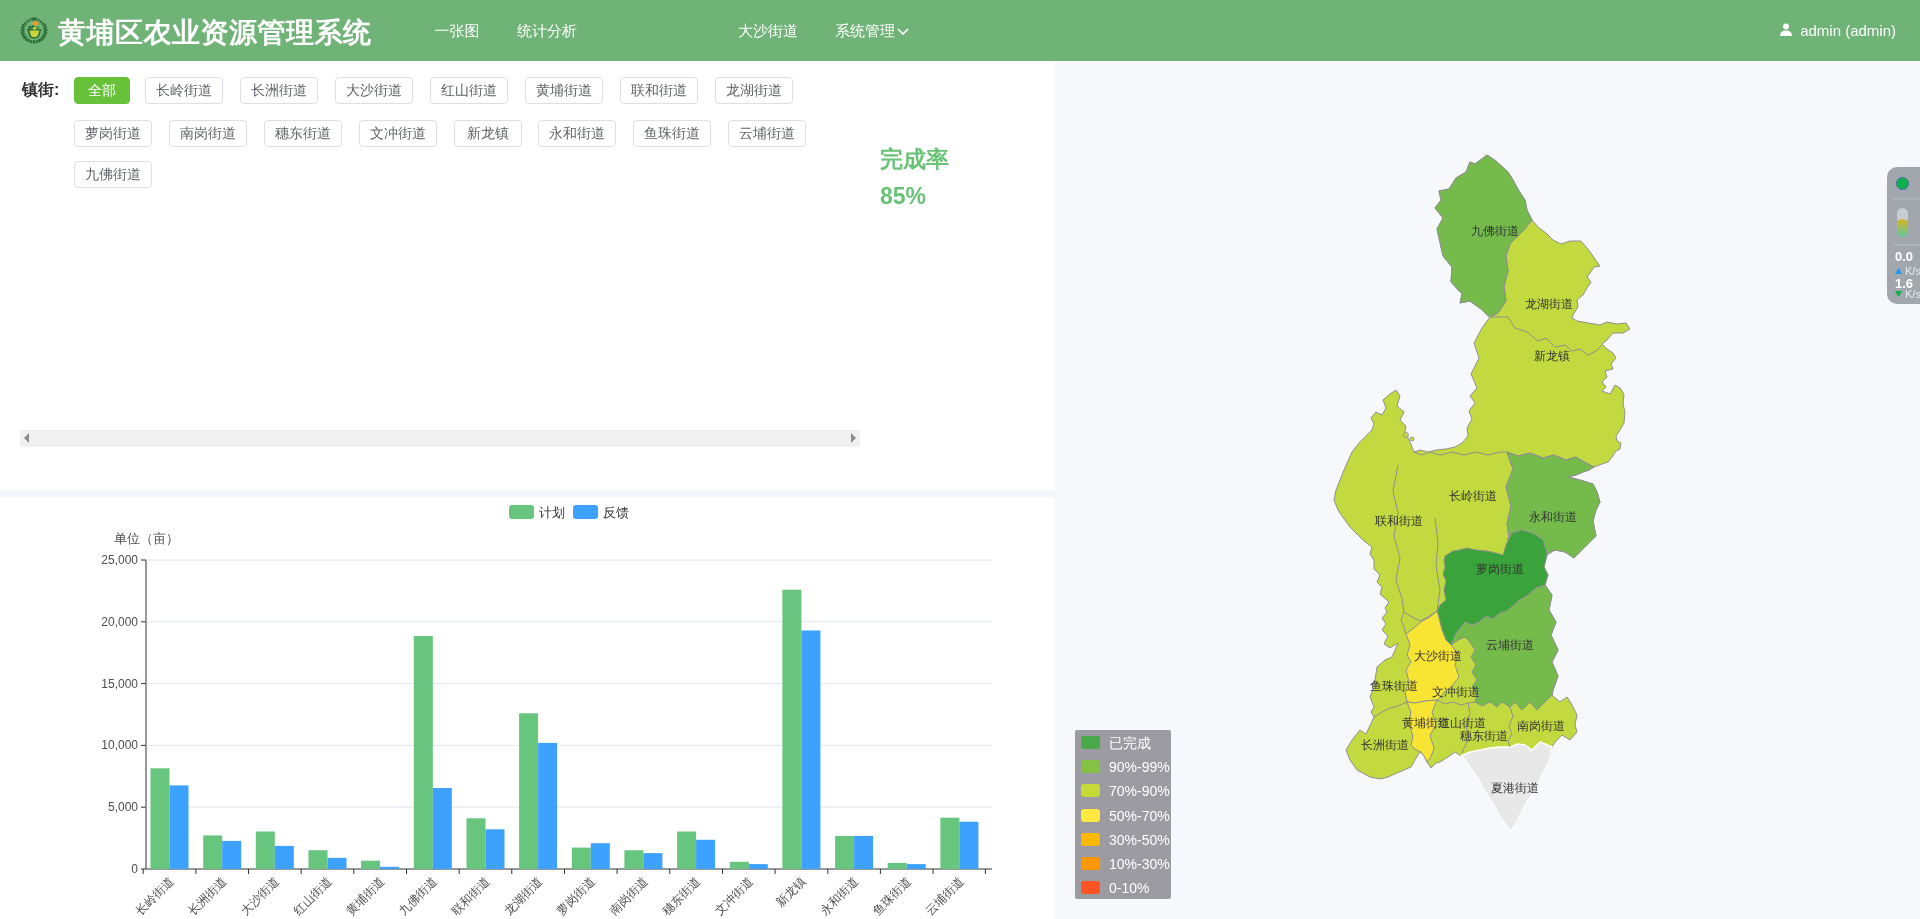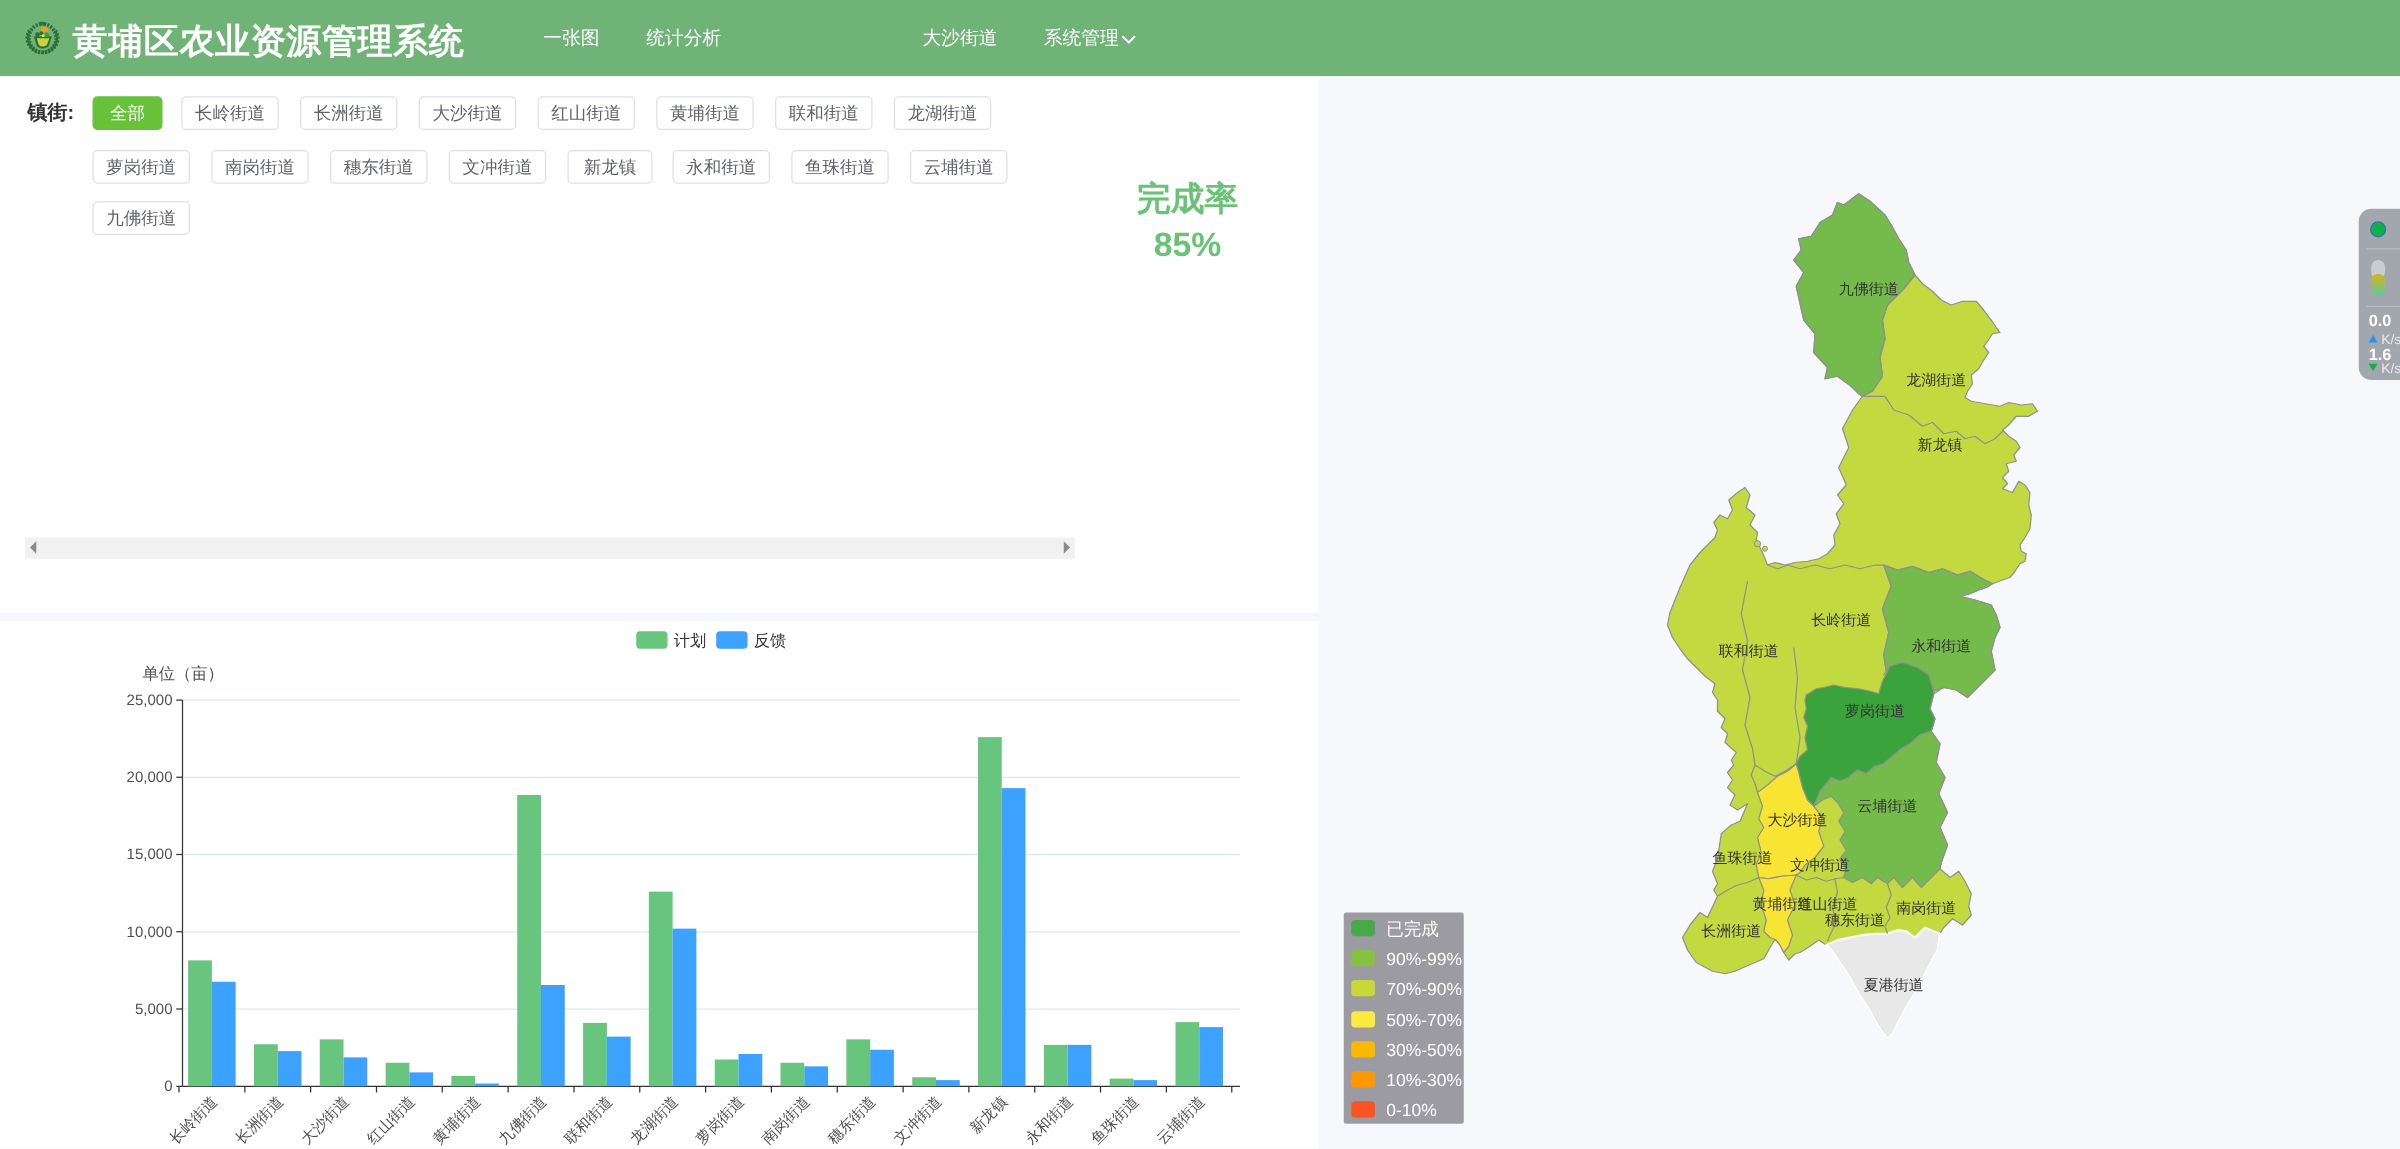--- a/index.html
+++ b/index.html
@@ -11,21 +11,21 @@
   .nav { position:absolute; top:0; height:61px; line-height:61px; font-size:15px; color:#fff; text-align:center; }
   #tab-active { position:absolute; left:594px; top:0; width:123px; height:61px; background:#fff; }
   #tab-active span { display:block; line-height:61px; text-align:center; font-size:15px; color:#5da563; }
   #adminbox { position:absolute; right:24px; top:0; height:61px; line-height:61px; color:#fff; font-size:15px; }
   
   #panel1 { position:absolute; left:0; top:61px; width:1055px; height:429px; background:#fff; }
   #panel2 { position:absolute; left:0; top:497px; width:1055px; height:422px; background:#fff;padding-left:40px; }
   #zlabel { position:absolute; left:22px; top:80px; font-size:16px; font-weight:bold; color:#333; }
   .btn { position:absolute; height:27px; line-height:25px; text-align:center; background:#fff; border:1px solid #dcdfe6; border-radius:4px; font-size:14px; color:#606266; }
   .btn.active { background:#67c23a; border-color:#67c23a; color:#fff; font-weight:normal; }
-  #rate { position:absolute; left:880px; top:144px; width:140px; text-align:center; color:#69c377; font-weight:bold; font-size:27px; line-height:37px; }
+  #rate { position:absolute; left:880px; top:144px; width:140px; text-align:left; color:#69c377; font-weight:bold; font-size:23px; line-height:37px; }
   
   #hscroll { position:absolute; left:20px; top:430px; width:840px; height:17px; background:#f1f1f1; }
   #hscroll .arr { position:absolute; top:3px; width:0; height:0; border:5px solid transparent; }
   #hscroll .al { left:4px; border-right-color:#8b8b8b; border-left-width:0; }
   #hscroll .ar { right:4px; border-left-color:#8b8b8b; border-right-width:0; }
   
   #mappanel { position:absolute; left:1055px; top:61px; width:865px; height:858px; background:#f7f8fc; }
   #maplegend { position:absolute; left:1075px; top:730px; width:96px; height:169px; background:#9b9ba1; border-radius:2px; }
   #maplegend .row { position:relative; height:24.2px; }
   #maplegend .sw { position:absolute; left:6px; top:6px; width:19px; height:13px; border-radius:3px; }
@@ -50,20 +50,24 @@
       <circle cx="14.5" cy="11.5" r="1.2" fill="#e8e23a"></circle>
     </svg>
     <div class="title">黄埔区农业资源管理系统</div>
     <div class="nav" style="left:426px;width:62px;">一张图</div>
     <div class="nav" style="left:506px;width:82px;">统计分析</div>
     <div class="nav" style="left:727px;width:82px;">大沙街道</div>
     <div class="nav" style="left:824px;width:82px;">系统管理</div>
     <svg width="14" height="14" style="position:absolute;left:896px;top:25px" viewBox="0 0 14 14">
         <path d="M2 4 L7 9 L12 4" stroke="#fff" stroke-width="1.6" fill="none"></path>
       </svg>
+    <div id="adminbox"><svg width="16" height="16" viewBox="0 0 16 16" style="vertical-align:-2px;margin-right:6px">
+          <circle cx="8" cy="4.5" r="3" fill="#fff"></circle>
+          <path d="M2 14 Q2 8.5 8 8.5 Q14 8.5 14 14 Z" fill="#fff"></path>
+        </svg>admin (admin)</div>
   </div>
 
   <div id="panel1">
     <div id="zlabel" style="left:22px;top:19px;">镇街:</div>
 
     <div class="btn active" style="left:74px;top:16px;width:56px;">全部</div>
     <div class="btn" style="left:145px;top:16px;width:78px;">长岭街道</div>
     <div class="btn" style="left:240px;top:16px;width:78px;">长洲街道</div>
     <div class="btn" style="left:335px;top:16px;width:78px;">大沙街道</div>
     <div class="btn" style="left:430px;top:16px;width:78px;">红山街道</div>

